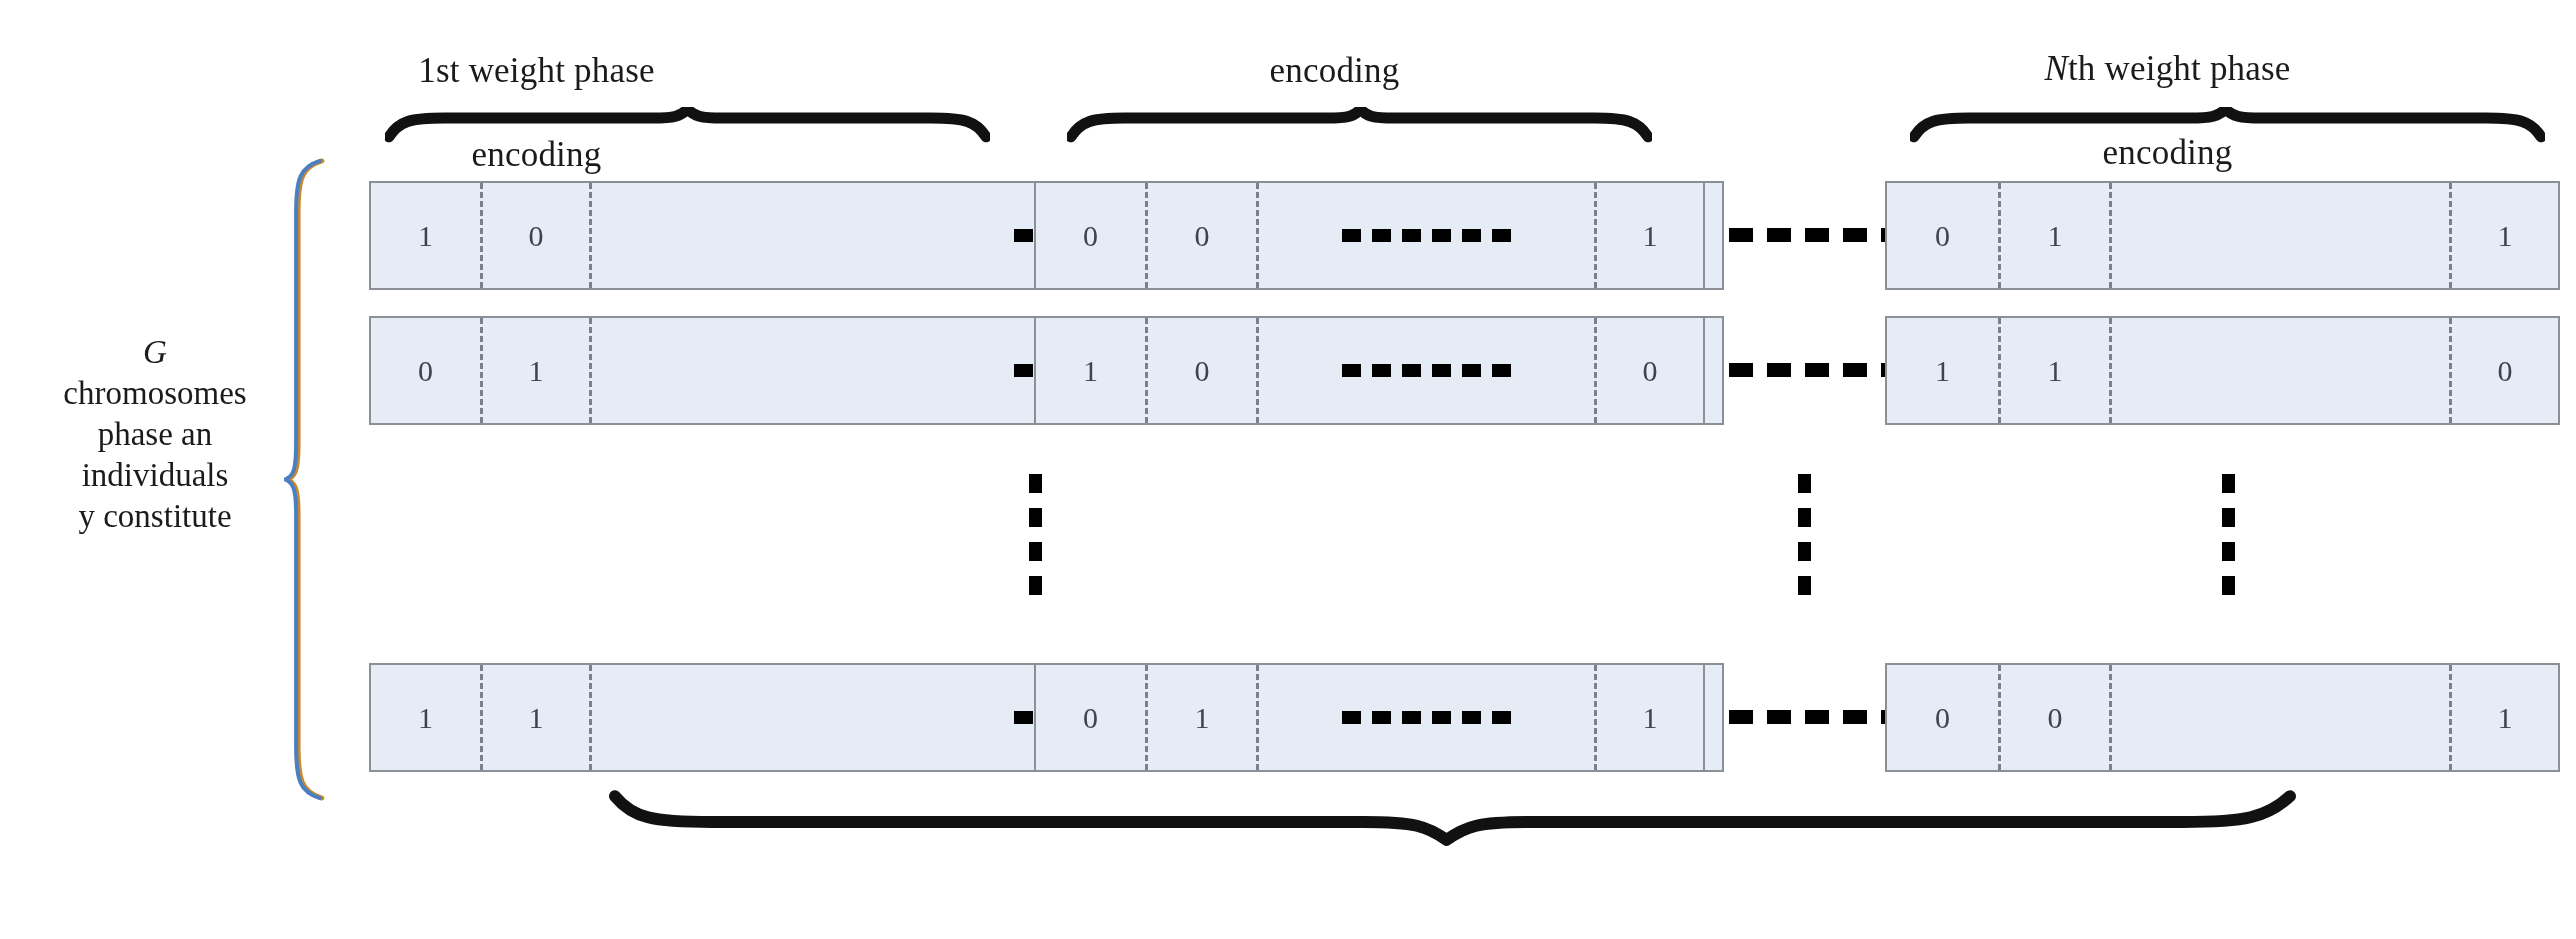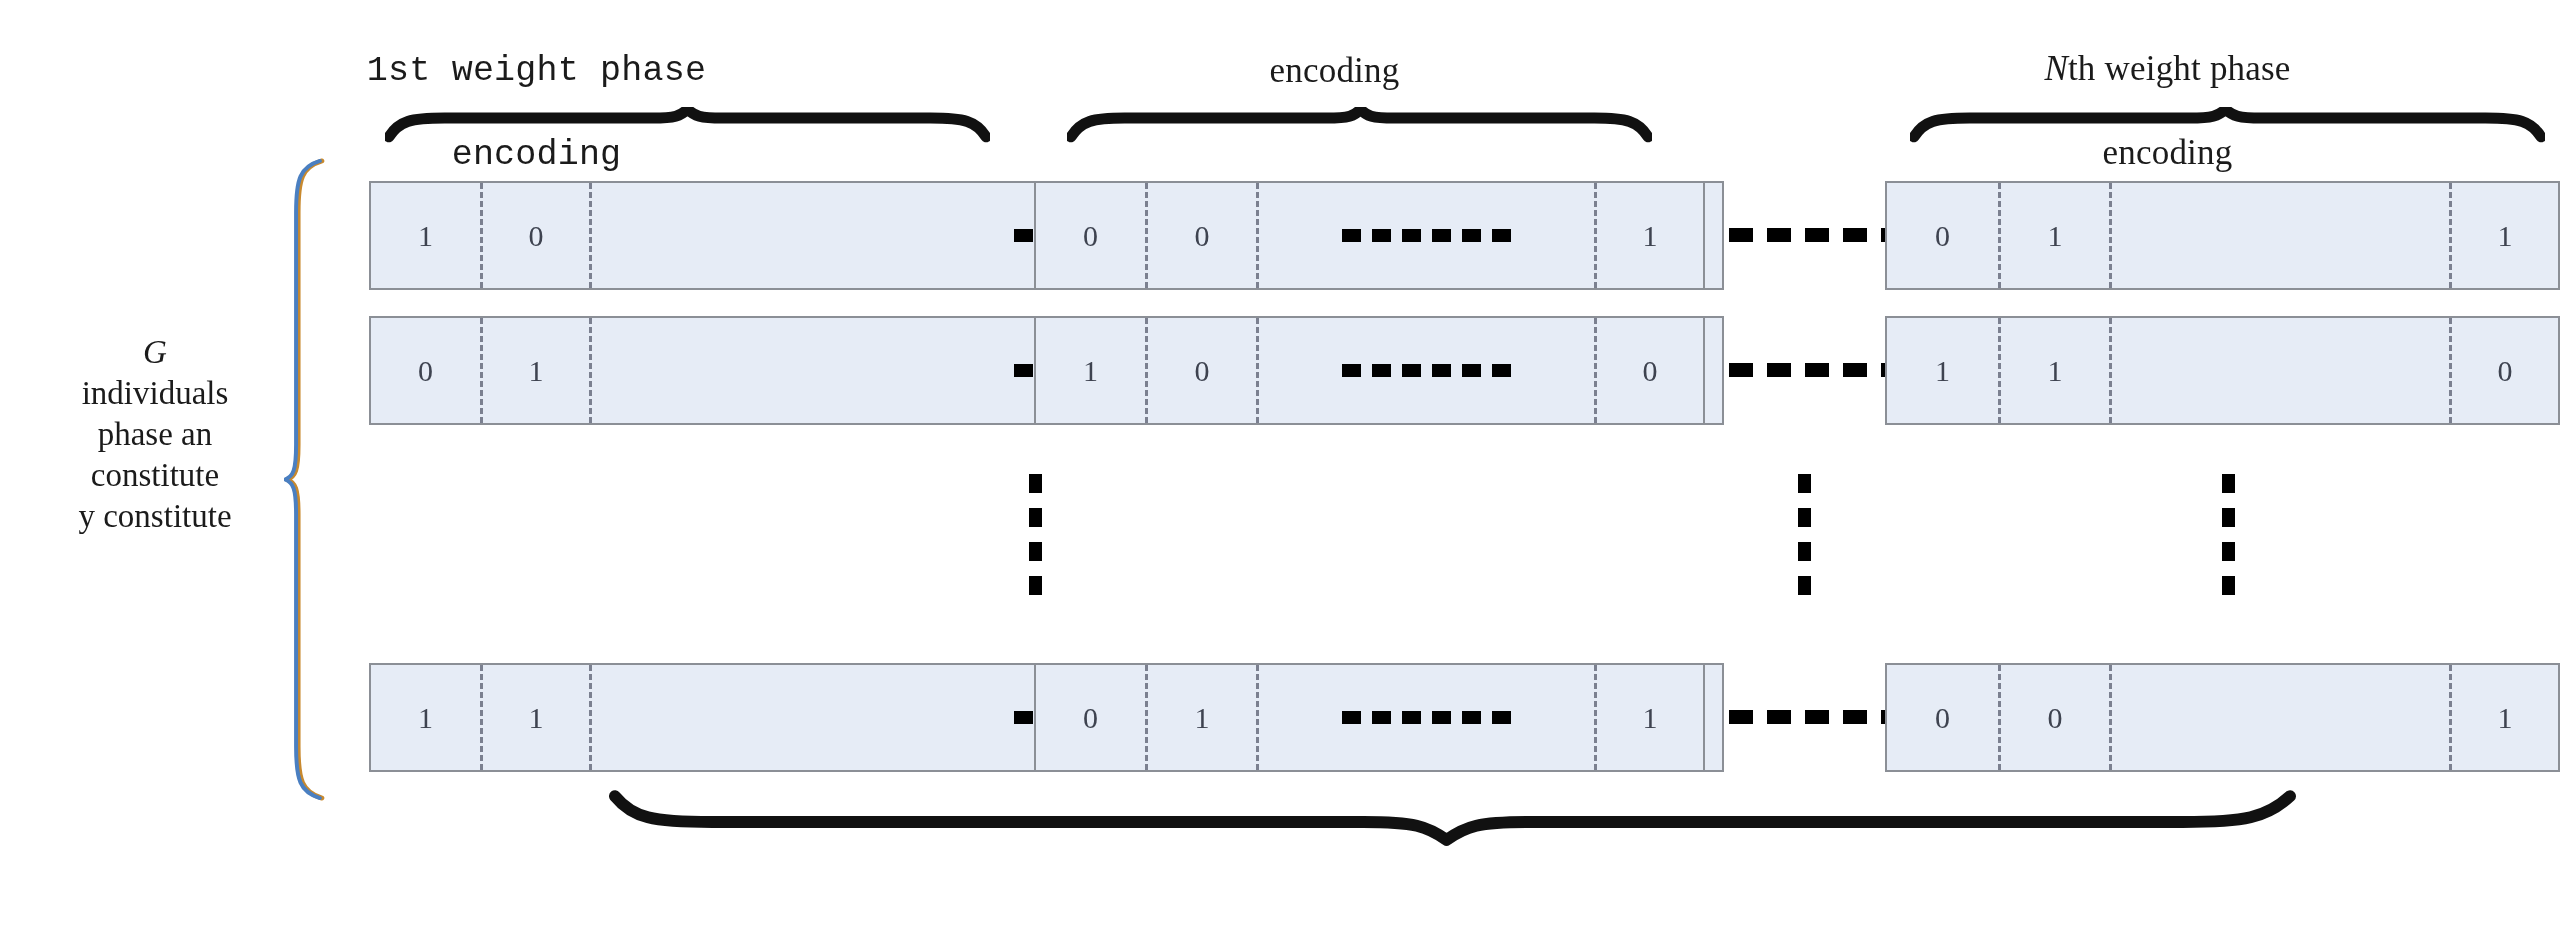--- a/index.html
+++ b/index.html
@@ -92,21 +92,21 @@
     position:absolute;
     display:flex;flex-direction:column;align-items:center;gap:15px;
   }
   .vdots i{display:block;width:13px;height:19px;background:#000;}
 </style>
 </head>
 <body>
 
 <div id="stage">
 
-  <div class="phase-title" style="left:244px;top:8px;width:585px;font-family:Liberation Mono, monospace;">
+  <div class="phase-title" style="left:244px;top:8px;width:585px;">
     <div><span>1st</span><span> weight phase</span></div>
     <div>encoding</div>
   </div>
 
   <div class="phase-title" style="left:1042px;top:8px;width:585px;">
     <div>encoding</div>
   </div>
 
   <div class="phase-title" style="left:1875px;top:6px;width:585px;">
     <div><span class="it">N</span><span>th weight phase</span></div>
@@ -125,23 +125,23 @@
     <path d="M4,30 C14,14 26,11 60,11 L282,11 C304,11 311,9 318,2 C325,9 332,11 354,11 L580,11 C614,11 626,14 636,30" fill="none" stroke="#111" stroke-width="11" stroke-linecap="round" stroke-linejoin="round"></path>
   </svg>
 
   <svg class="brace" style="left:284px;top:157px;" width="44" height="645" viewBox="0 0 44 650">
     <path d="M38,4 C18,10 14,22 14,56 L14,290 C14,316 11,322 3,325 C11,328 14,334 14,360 L14,594 C14,628 18,640 38,646" fill="none" stroke="#c8892e" stroke-width="5" stroke-linecap="round" stroke-linejoin="round"></path>
     <path d="M36,4 C16,10 12,22 12,56 L12,290 C12,316 9,322 1,325 C9,328 12,334 12,360 L12,594 C12,628 16,640 36,646" fill="none" stroke="#4a7fc1" stroke-width="4" stroke-linecap="round" stroke-linejoin="round"></path>
   </svg>
 
   <div id="left-caption">
     <div><span class="it">G</span></div>
+    <div>chromosomes</div>
+    <div>phase an</div>
     <div>individuals</div>
-    <div>phase an</div>
-    <div>constitute</div>
     <div>y constitute</div>
   </div>
 
   <div class="block" style="left:369px;top:181px;width:1355px;height:109px;">
     <div class="cell narrow" style="width:109px;">1</div>
     <div class="cell narrow" style="width:109px;">0</div>
     <div class="cell wide">
       <span class="dotrun">
           <i></i>
           <i></i>

